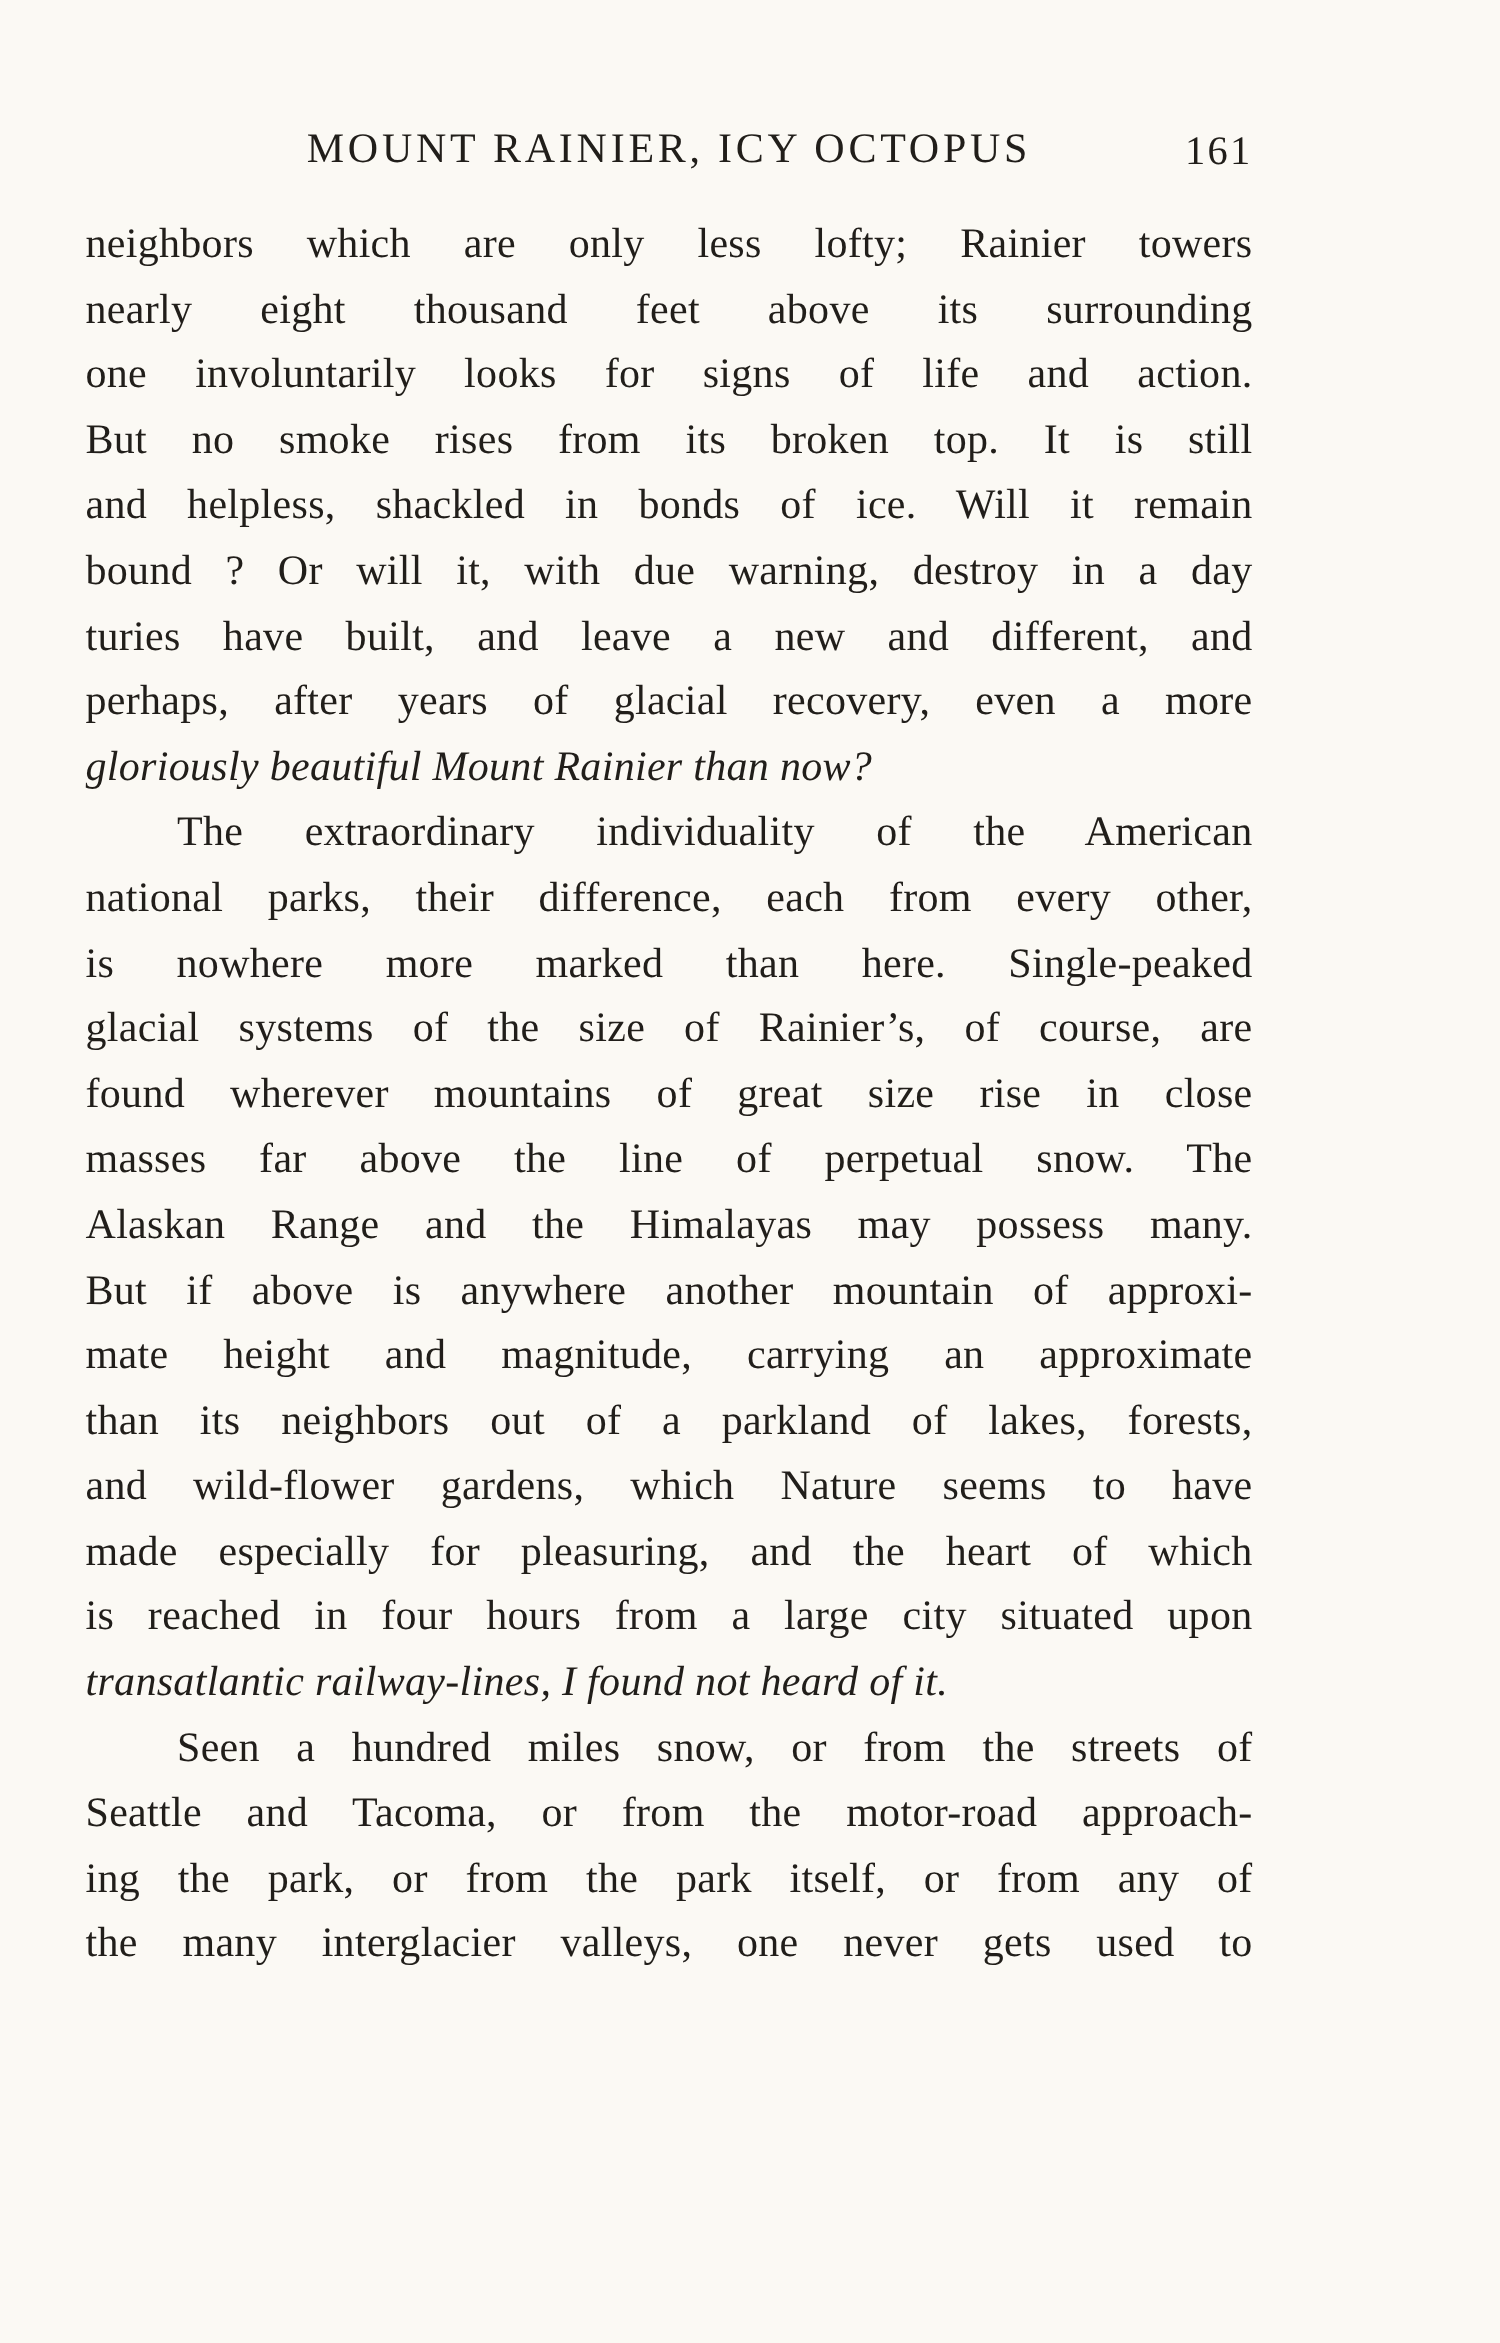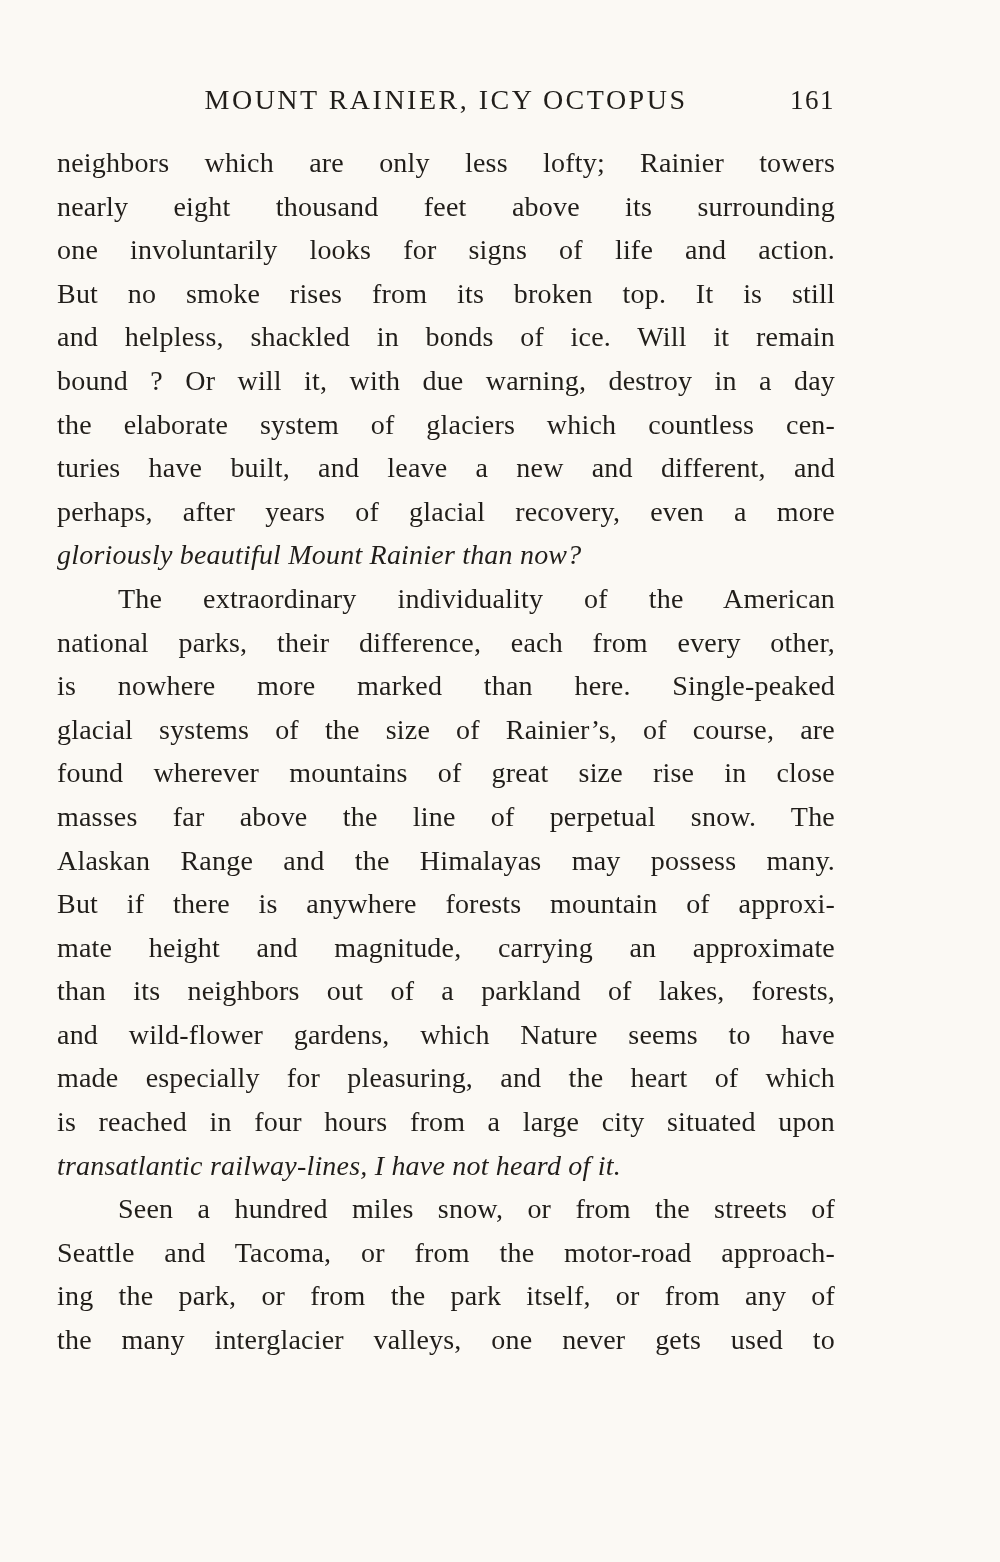--- a/index.html
+++ b/index.html
@@ -82,40 +82,39 @@
     <div class="page-number">161</div>
   </header>
   <main class="text-block">
       <div class="paragraph">
         <div class="text-line">neighbors which are only less lofty; Rainier towers</div>
         <div class="text-line">nearly eight thousand feet above its surrounding</div>
         <div class="text-line">one involuntarily looks for signs of life and action.</div>
         <div class="text-line">But no smoke rises from its broken top.  It is still</div>
         <div class="text-line">and helpless, shackled in bonds of ice.  Will it remain</div>
         <div class="text-line">bound ?   Or will it, with due warning, destroy in a day</div>
-        <div class="text-line">the elaborate system of glaciers which countless cen-</div>
         <div class="text-line">turies have built, and leave a new and different, and</div>
         <div class="text-line">perhaps, after years of glacial recovery, even a more</div>
         <div class="text-line last-line">gloriously beautiful Mount Rainier than now?</div>
       </div>
       <div class="paragraph">
         <div class="text-line indented">The extraordinary individuality of the American</div>
         <div class="text-line">national parks, their difference, each from every other,</div>
         <div class="text-line">is nowhere more marked than here.  Single-peaked</div>
         <div class="text-line">glacial systems of the size of Rainier’s, of course, are</div>
         <div class="text-line">found wherever mountains of great size rise in close</div>
         <div class="text-line">masses far above the line of perpetual snow.  The</div>
         <div class="text-line">Alaskan Range and the Himalayas may possess many.</div>
-        <div class="text-line">But if there is anywhere forests mountain of approxi-</div>
+        <div class="text-line">But if above is anywhere another mountain of approxi-</div>
         <div class="text-line">mate height and magnitude, carrying an approximate</div>
         <div class="text-line">than its neighbors out of a parkland of lakes, forests,</div>
         <div class="text-line">and wild-flower gardens, which Nature seems to have</div>
         <div class="text-line">made especially for pleasuring, and the heart of which</div>
         <div class="text-line">is reached in four hours from a large city situated upon</div>
-        <div class="text-line last-line">transatlantic railway-lines, I have not heard of it.</div>
+        <div class="text-line last-line">transatlantic railway-lines, I found not heard of it.</div>
       </div>
       <div class="paragraph">
         <div class="text-line indented">Seen a hundred miles snow, or from the streets of</div>
         <div class="text-line">Seattle and Tacoma, or from the motor-road approach-</div>
         <div class="text-line">ing the park, or from the park itself, or from any of</div>
         <div class="text-line">the many interglacier valleys, one never gets used to</div>
       </div>
     </main>
 </div>
 

